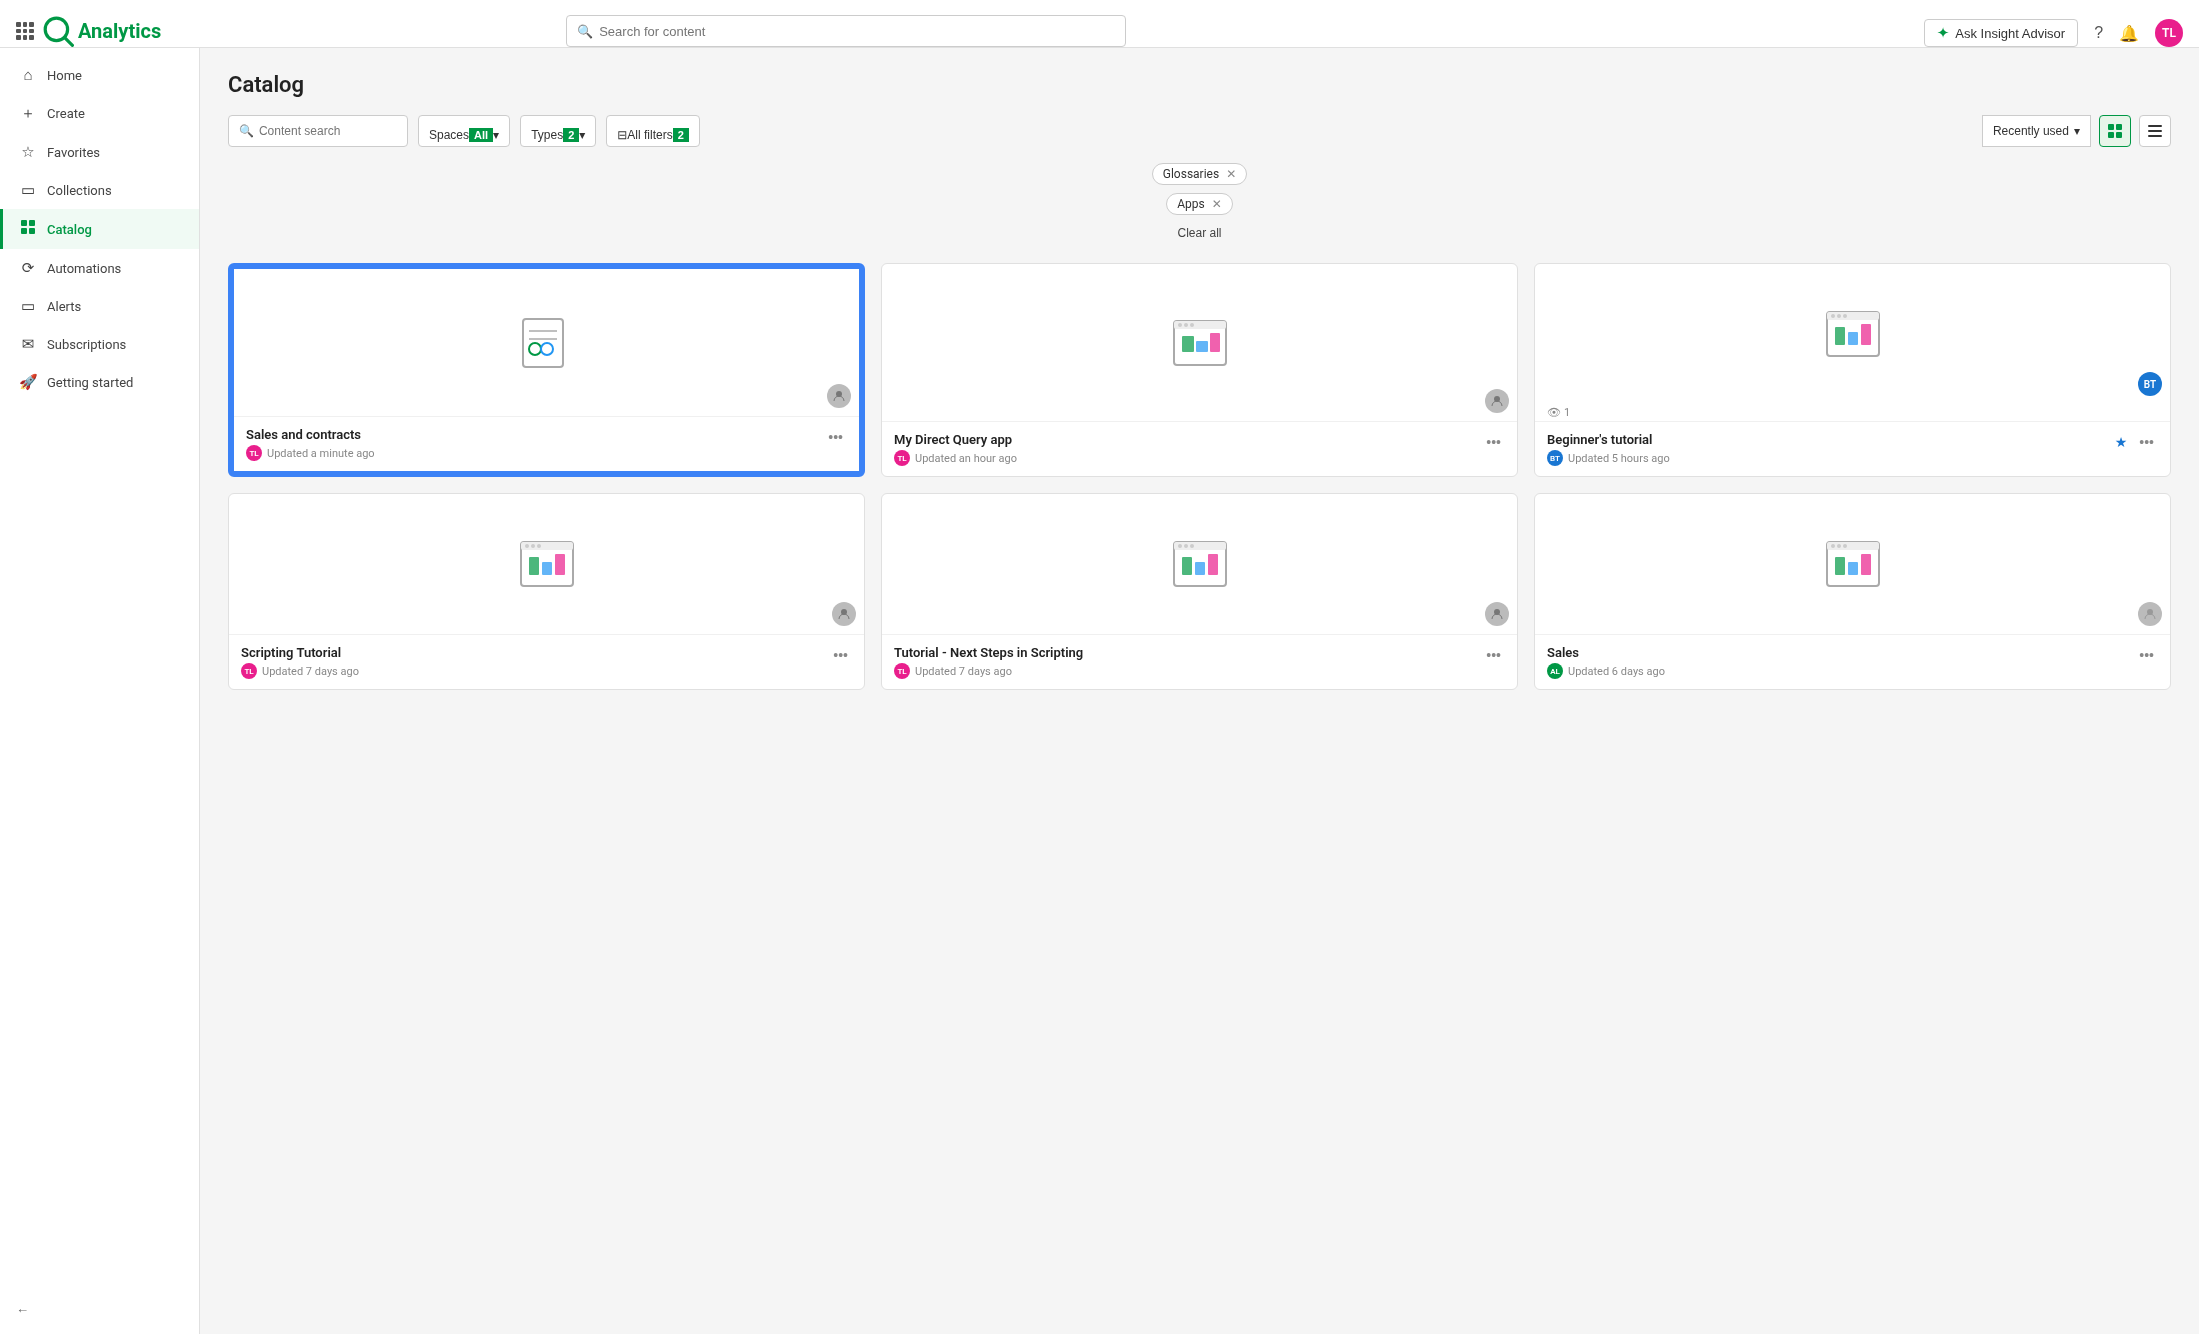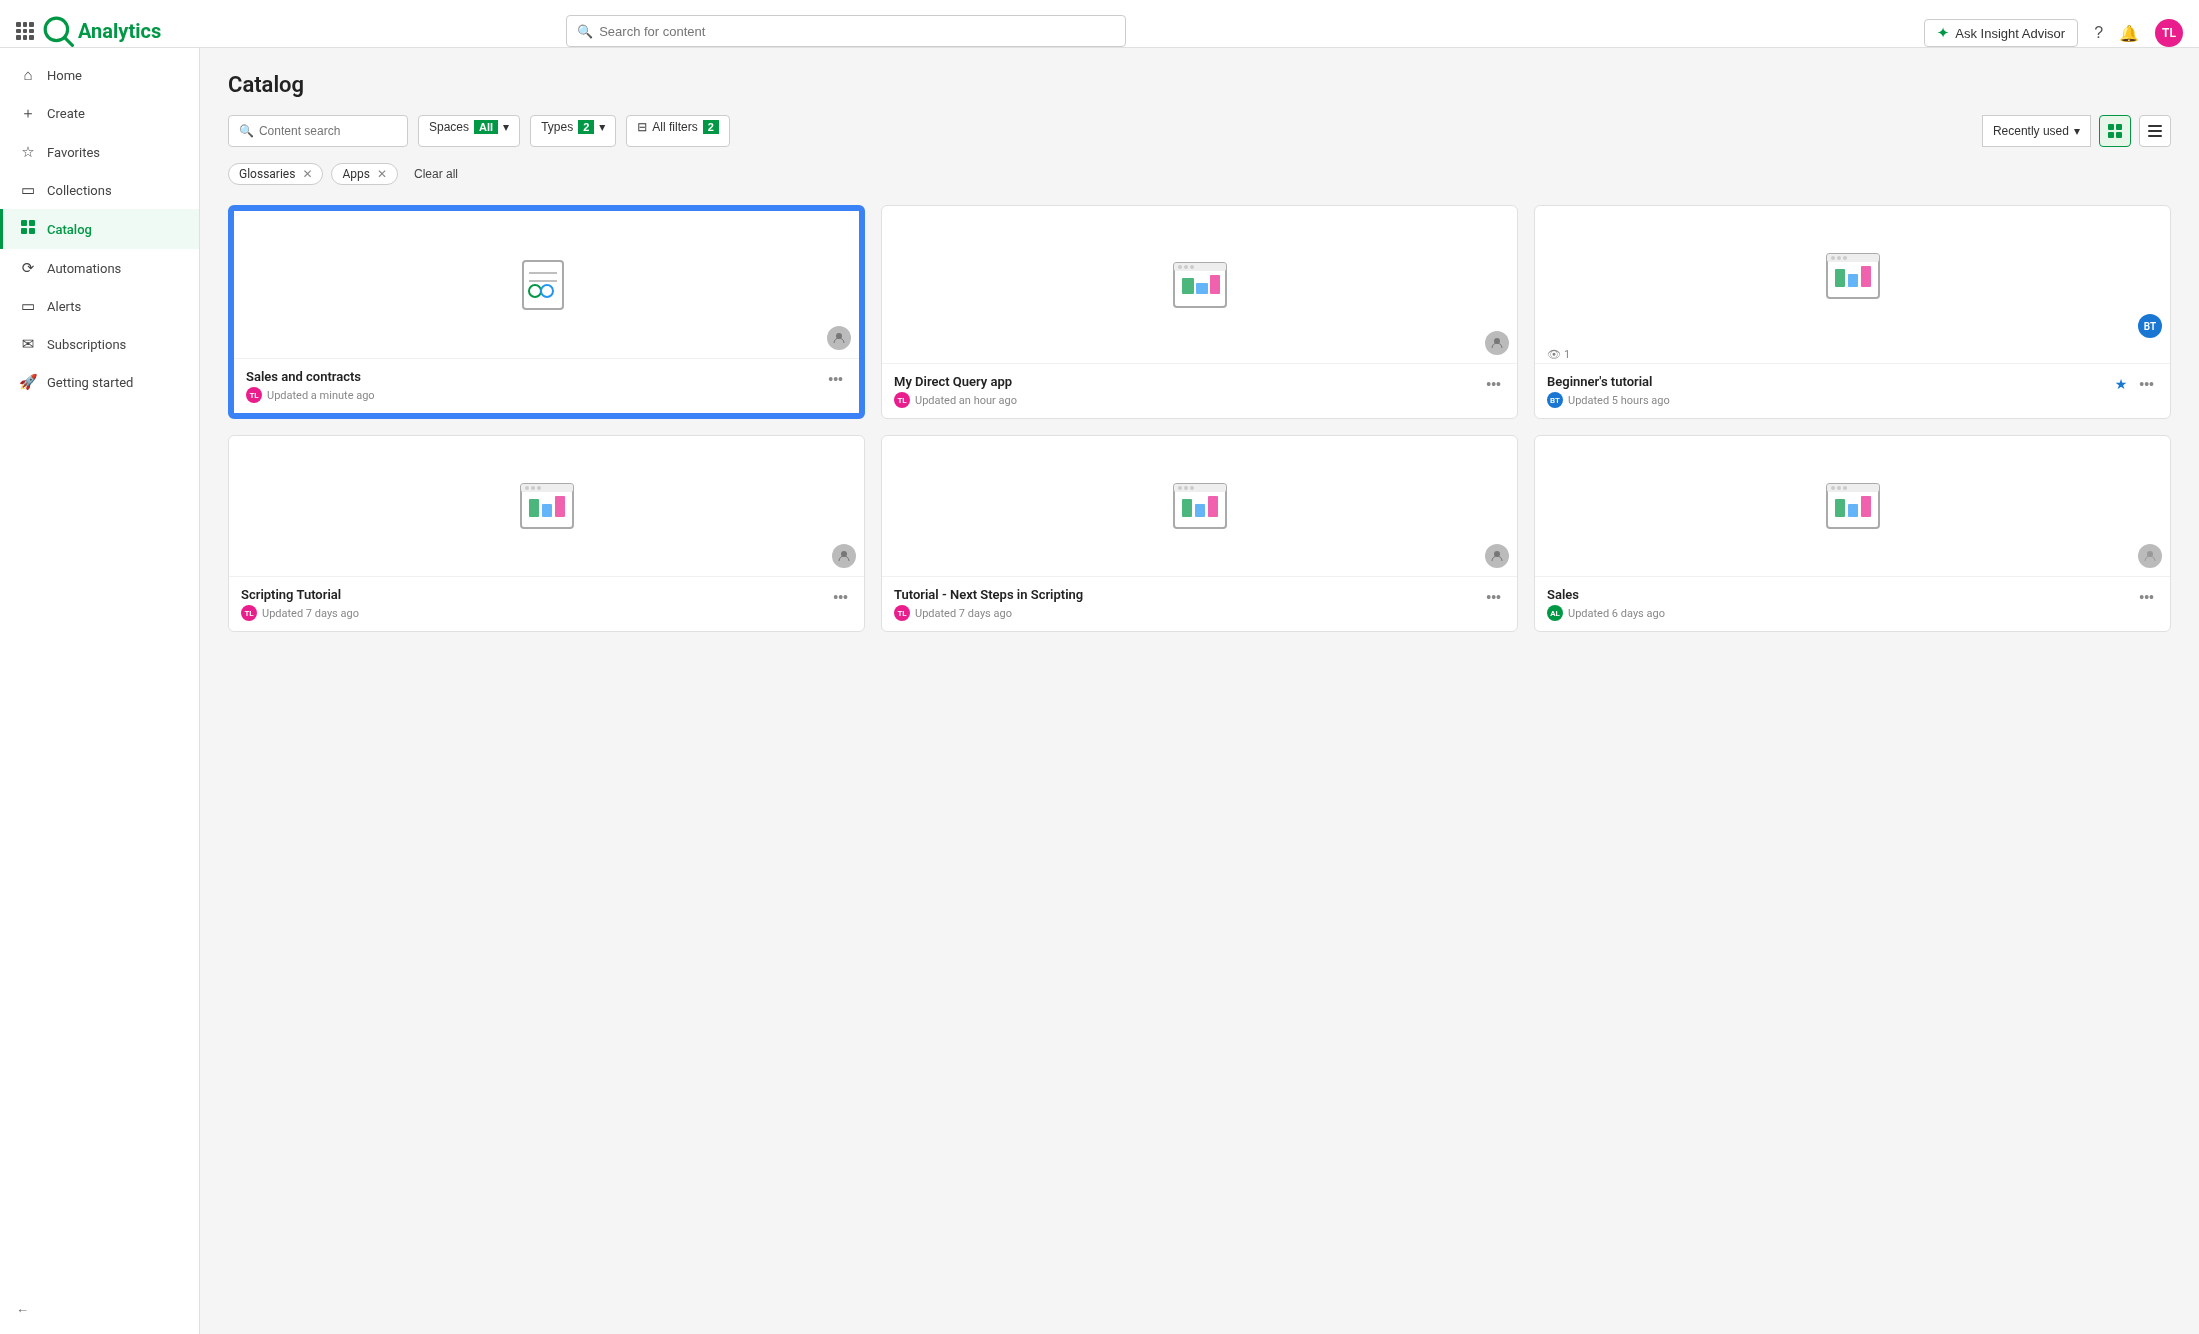--- a/index.html
+++ b/index.html
@@ -56,42 +56,42 @@
     .page-title { font-size: 22px; font-weight: 600; color: #222; margin-bottom: 18px; }
 
     
     .toolbar { display: flex; align-items: center; gap: 10px; margin-bottom: 16px; }
     .content-search {
       display: flex; align-items: center; border: 1px solid #ccc;
       border-radius: 4px; padding: 0 10px; height: 32px; background: #fff; width: 180px;
     }
     .content-search input { border: none; outline: none; font-size: 12px; color: #666; background: transparent; width: 100%; }
     .filter-btn {
-      display: flex; align-items: flex-start; gap: 5px;
+      display: flex; align-items: flex-end; 
       border: 1px solid #ccc; border-radius: 4px;
       padding: 4px 10px; font-size: 12px; cursor: pointer;
       background: #fff; color: #333; height: 32px;
     }
     .filter-btn .badge { background: #009845; color: #fff; border-radius: 0; padding: 1px 5px; font-size: 11px; font-weight: 600; }
     .toolbar-right { margin-left: auto; display: flex; align-items: center; gap: 8px; }
     .sort-btn {
       display: flex; align-items: center; gap: 5px;
       border: 1px solid #ccc; border-radius: 0;
       padding: 4px 10px; font-size: 12px; cursor: pointer;
       background: #fff; color: #333; height: 32px;
     }
     .view-btn {
       border: 1px solid #ccc; border-radius: 4px;
       width: 32px; height: 32px; display: flex; align-items: center; justify-content: center;
       cursor: pointer; background: #fff; color: #333;
     }
     .view-btn.active { background: #e8f5e9; border-color: #009845; color: #009845; }
 
     
-    .filter-tags { display: flex; align-items: center; gap: 8px; margin-bottom: 20px; }
+    .filter-tags { display: flex; align-items: center; gap: 8px; margin-bottom: 20px; flex-direction: column; }
     .filter-tag {
       display: flex; align-items: center; gap: 5px;
       border: 1px solid #ccc; border-radius: 20px;
       padding: 3px 10px; font-size: 12px; background: #fff; color: #333; cursor: pointer;
     }
     .filter-tag .x { color: #888; font-size: 12px; margin-left: 2px; }
     .clear-all { background: none; border: none; font-size: 12px; color: #444; cursor: pointer; padding: 3px 8px; }
 
     
     .cards-grid { display: grid; grid-template-columns: repeat(3, 1fr); gap: 16px; }

